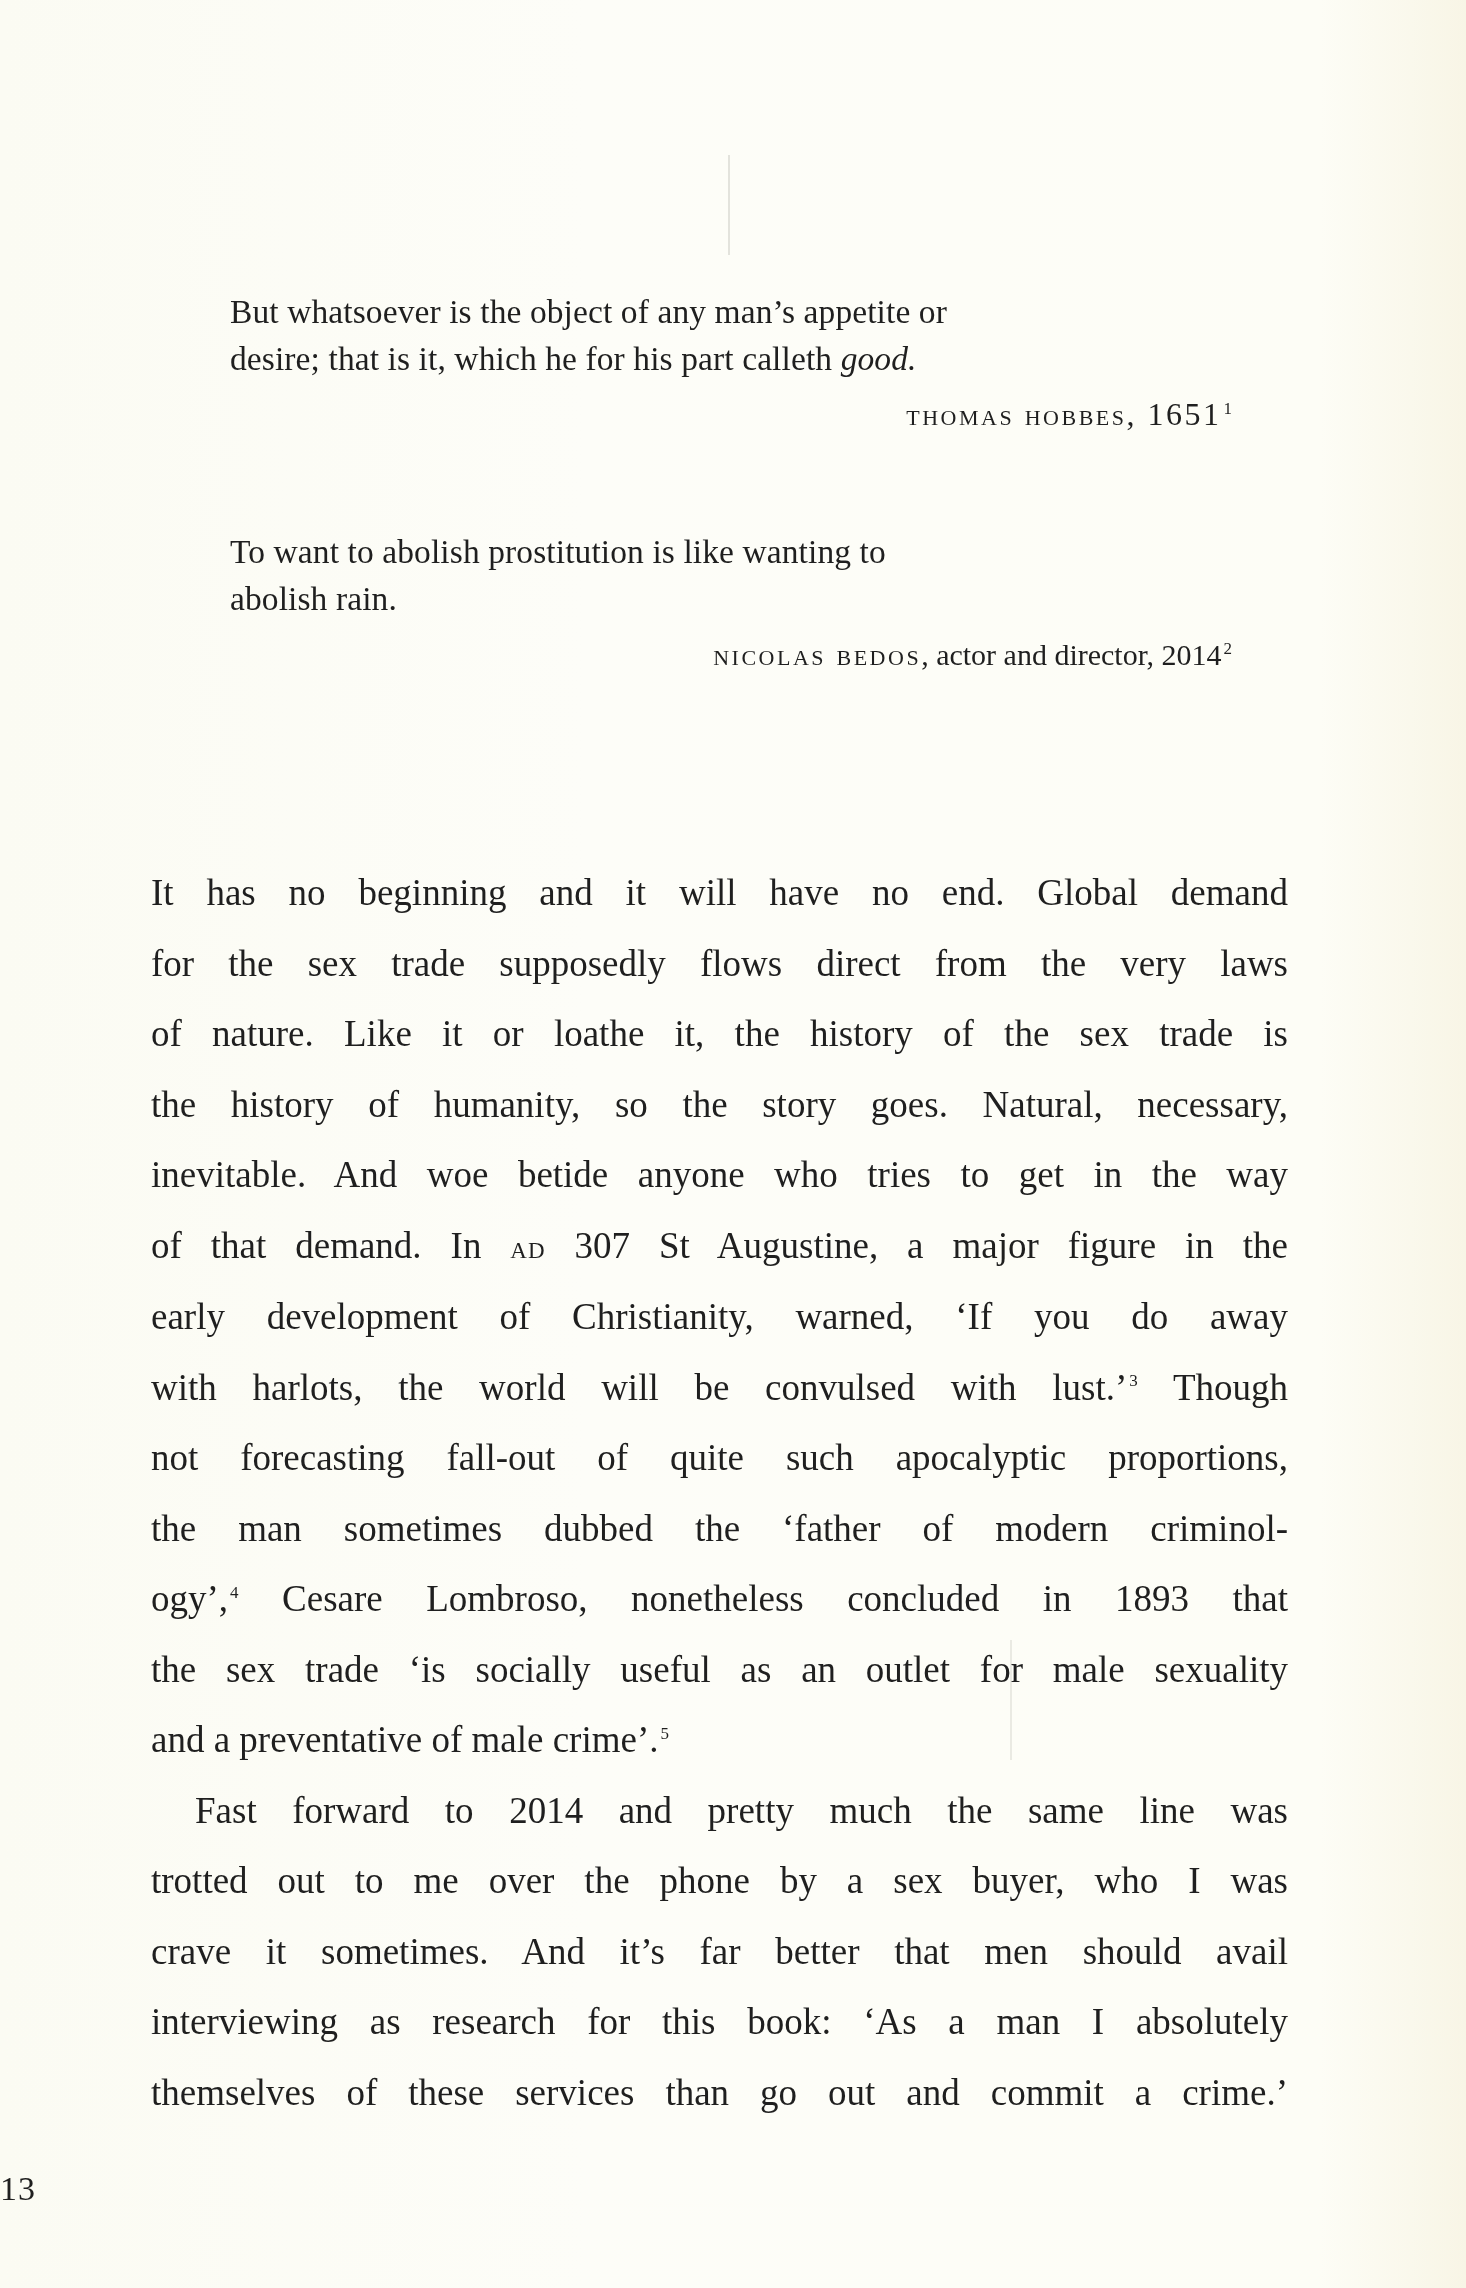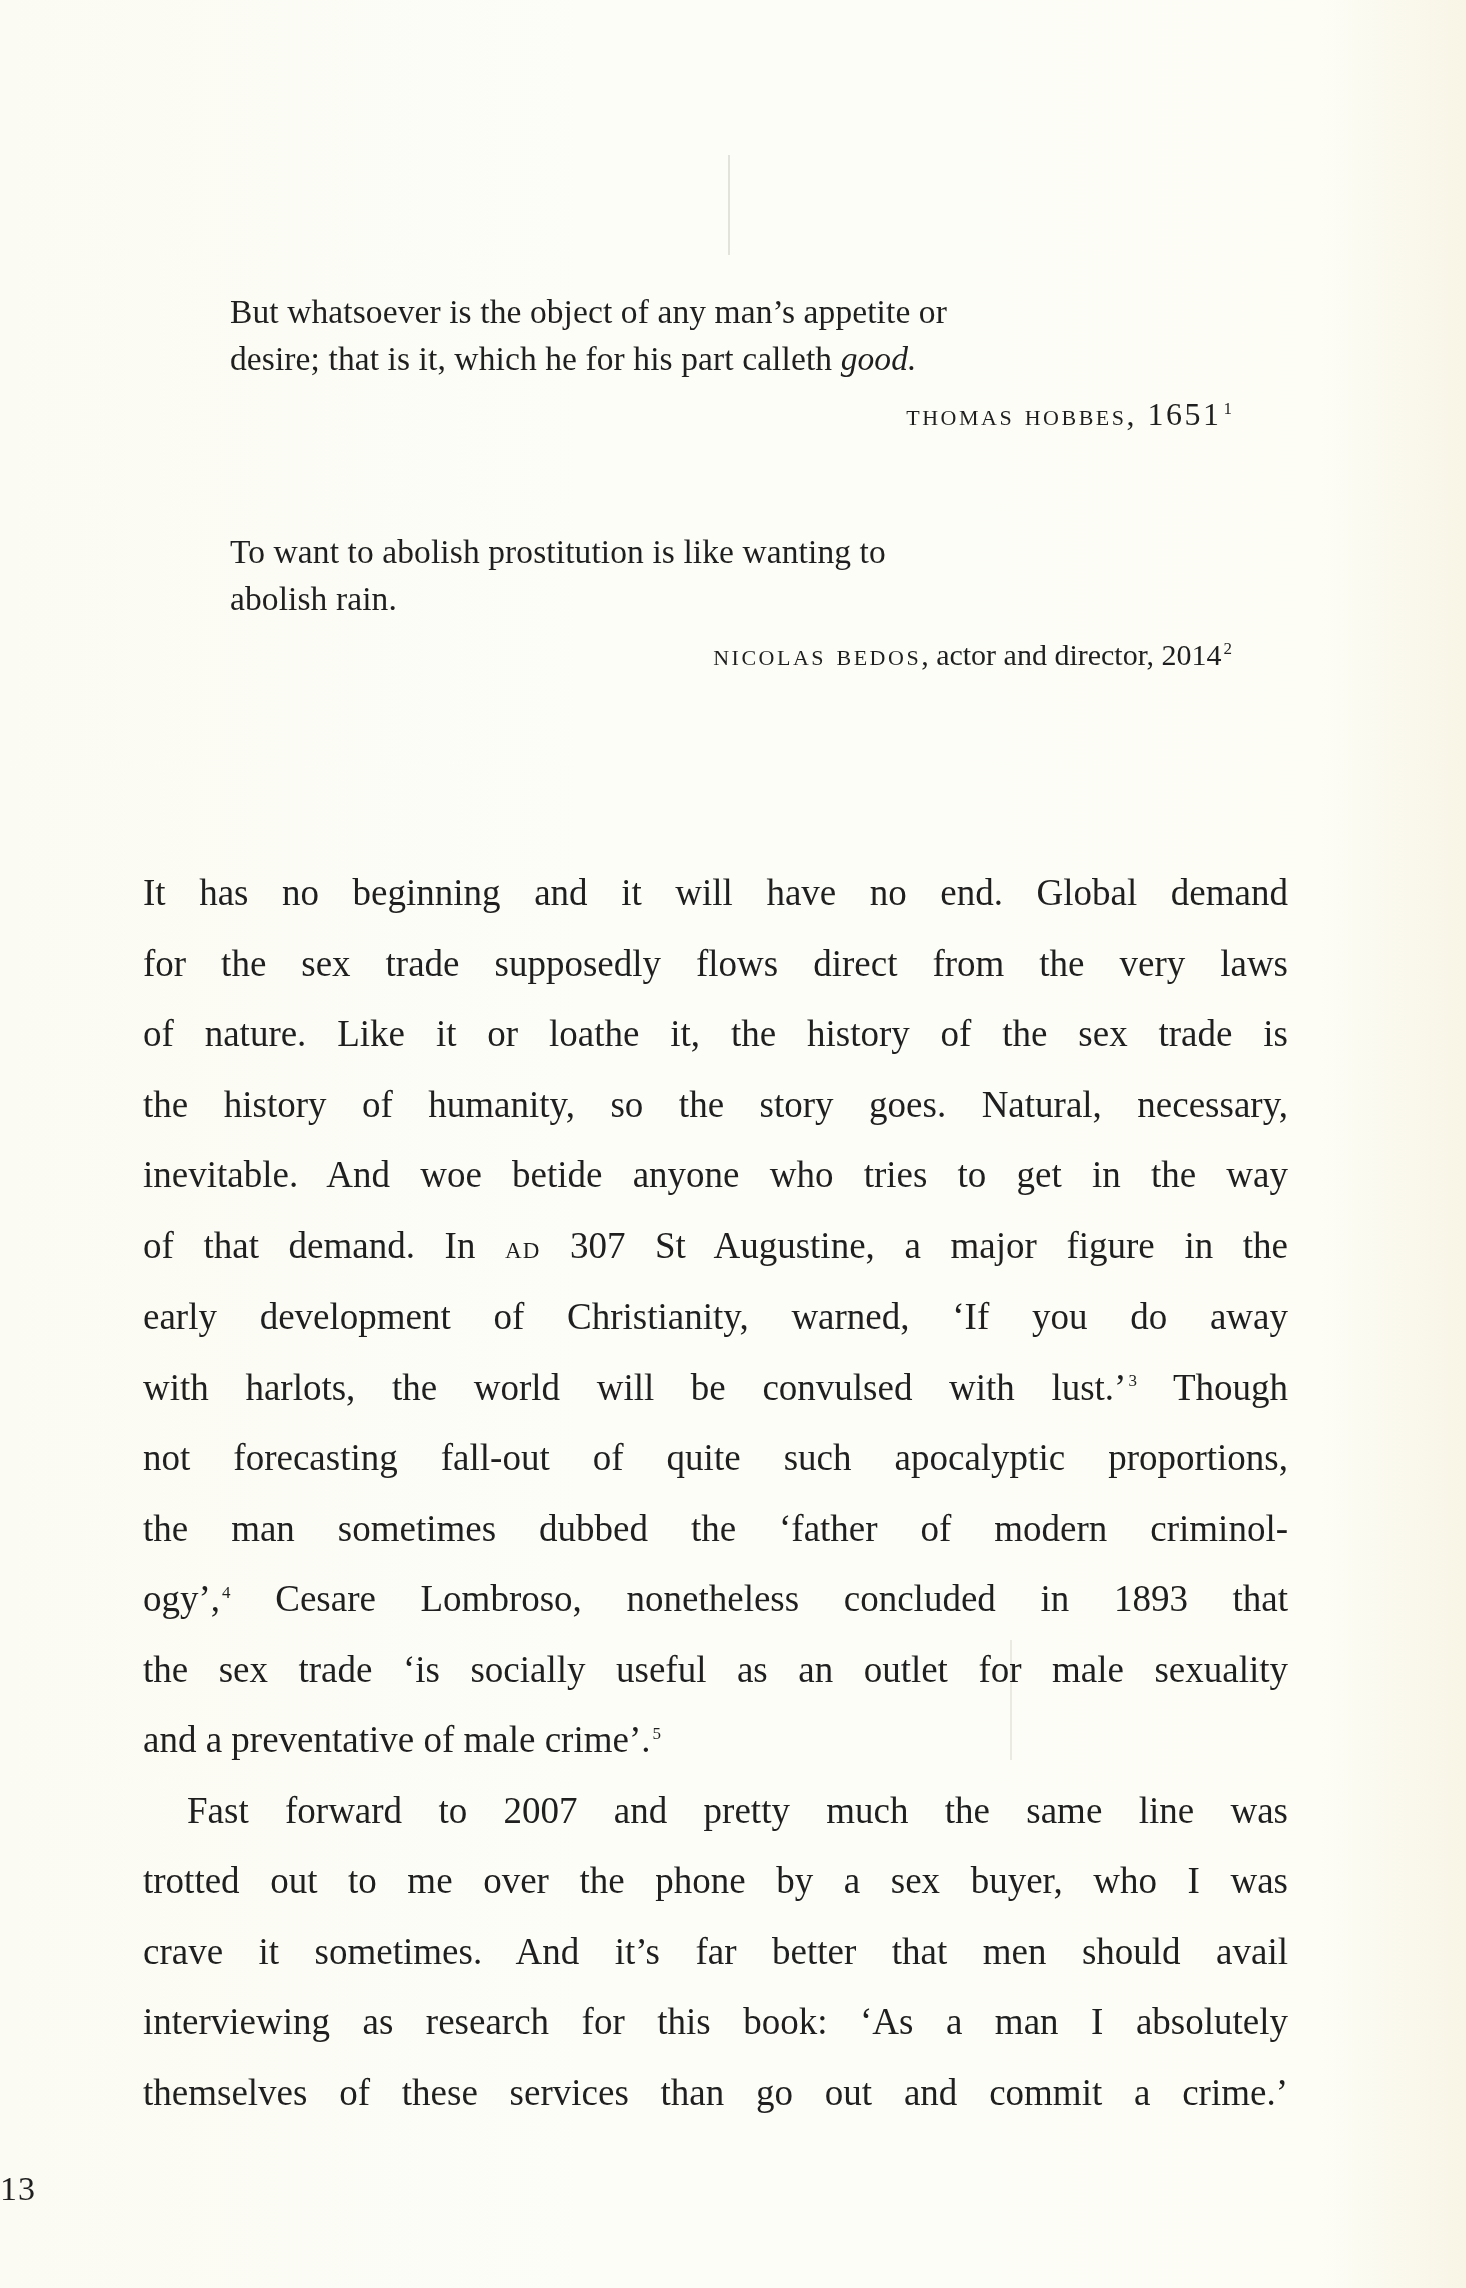--- a/index.html
+++ b/index.html
@@ -63,20 +63,21 @@
     line-height: 70.5px;
     text-align: justify;
     text-align-last: justify;
     margin: 0;
   }
   .para .line {
     display: block;
     text-align: justify;
     text-align-last: justify;
     white-space: nowrap;
+    margin-left: 8px;
   }
   .para .line.last {
     text-align-last: left;
   }
   .indent { padding-left: 44px; }
   .sc-inline {
     font-variant: small-caps;
     text-transform: lowercase;
     font-size: 33px;
     letter-spacing: 1px;
@@ -127,21 +128,21 @@
       <span class="line"><span>of that demand. In </span><span class="sc-inline">ad</span><span> 307 St Augustine, a major figure in the</span></span>
       <span class="line">early development of Christianity, warned, ‘If you do away</span>
       <span class="line"><span>with harlots, the world will be convulsed with lust.’</span><sup class="fn">3</sup><span> Though</span></span>
       <span class="line">not forecasting fall-out of quite such apocalyptic proportions,</span>
       <span class="line">the man sometimes dubbed the ‘father of modern criminol-</span>
       <span class="line"><span>ogy’,</span><sup class="fn">4</sup><span> Cesare Lombroso, nonetheless concluded in 1893 that</span></span>
       <span class="line">the sex trade ‘is socially useful as an outlet for male sexuality</span>
       <span class="line last"><span>and a preventative of male crime’.</span><sup class="fn">5</sup></span>
     </p>
     <p class="para">
-      <span class="line indent">Fast forward to 2007 and pretty much the same line was</span>
+      <span class="line indent">Fast forward to 2014 and pretty much the same line was</span>
       <span class="line">trotted out to me over the phone by a sex buyer, who I was</span>
       <span class="line">crave it sometimes. And it’s far better that men should avail</span>
       <span class="line">interviewing as research for this book: ‘As a man I absolutely</span>
       <span class="line">themselves of these services than go out and commit a crime.’</span>
     </p>
   </div>
 
   <div class="page-number">13</div>
 </div>
 

